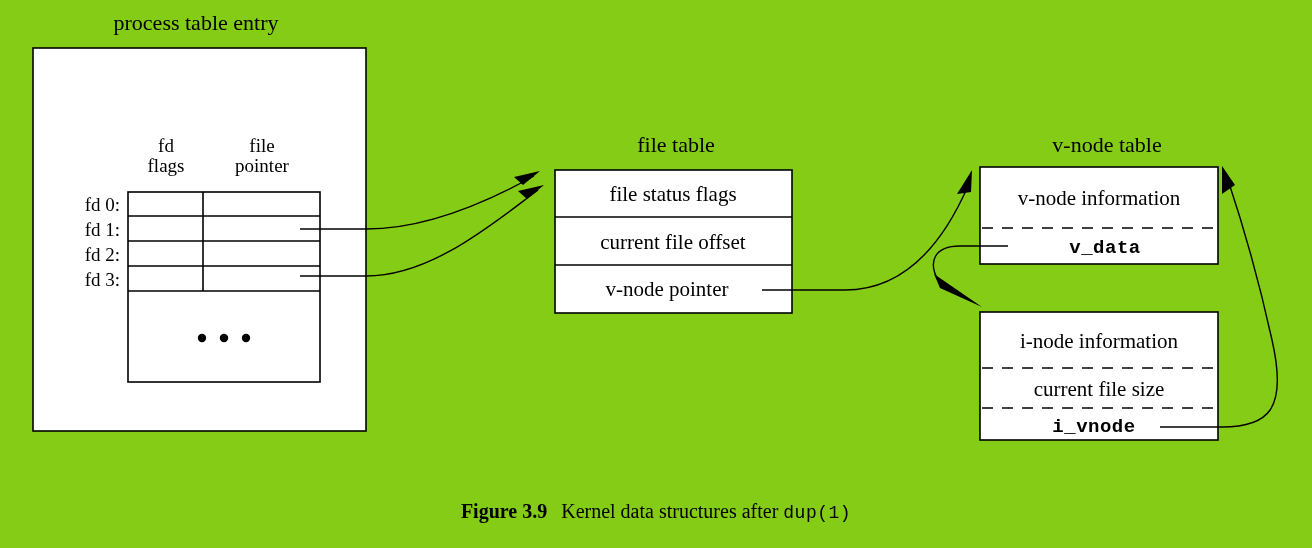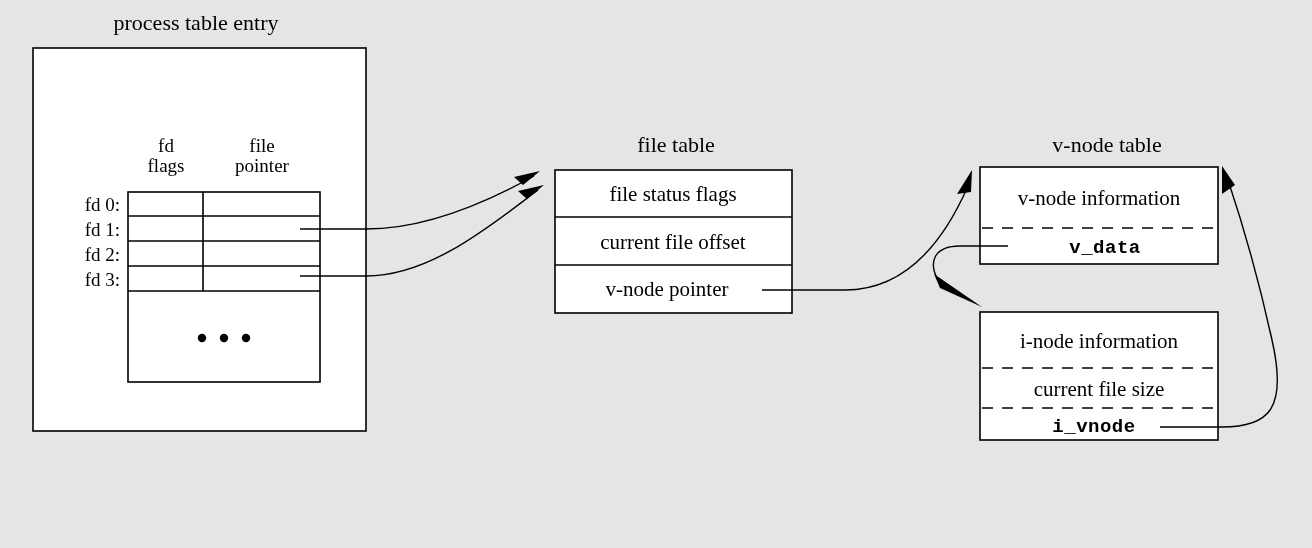--- a/index.html
+++ b/index.html
@@ -4,21 +4,21 @@
 <style>
   html, body {
     margin: 0;
     padding: 0;
     background: #ffffff;
   }
   #page {
     position: relative;
     width: 1312px;
     height: 548px;
-    background: #e5e5e5;
+    background: #84cc16;
     overflow: hidden;
     font-family: "Liberation Serif", "DejaVu Serif", serif;
   }
   svg.diagram {
     position: absolute;
     left: 0;
     top: 0;
     width: 1312px;
     height: 548px;
   }
@@ -178,14 +178,17 @@
     <line class="stub" x1="1008" y1="246" x2="960" y2="246"></line>
     <path class="connector" d="M960,246 C 934,246 928,262 938,280"></path>
     <polygon class="arrowhead" points="982,307 934,274 940,288"></polygon>
 
     <line class="stub" x1="1160" y1="427" x2="1222" y2="427"></line>
     <path class="connector" d="M1222,427 C 1268,427 1288,410 1272,340 C 1258,276 1240,216 1228,180"></path>
     <polygon class="arrowhead" points="1222,166 1222,194 1235,185"></polygon>
 
   </svg>
 
+  <div class="caption">
+    <span class="lead">Figure 3.9</span><span class="gap"></span><span>Kernel data structures after</span> <span class="mono">dup(1)</span>
+  </div>
 
 </div>
 
 </body></html>

